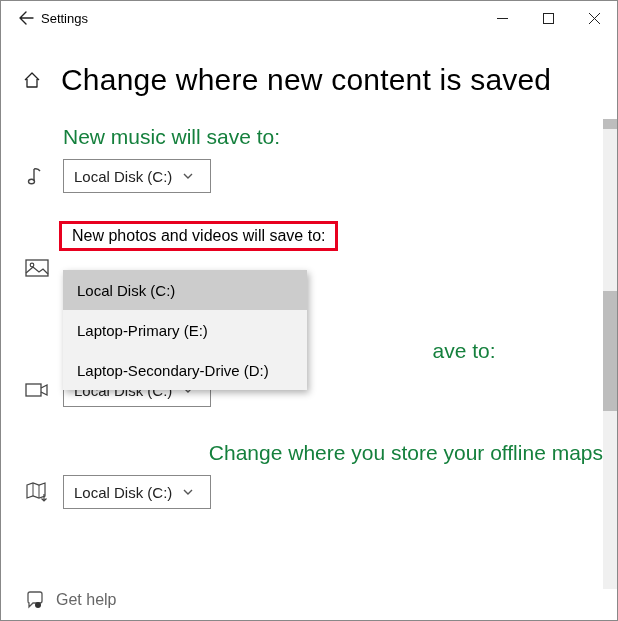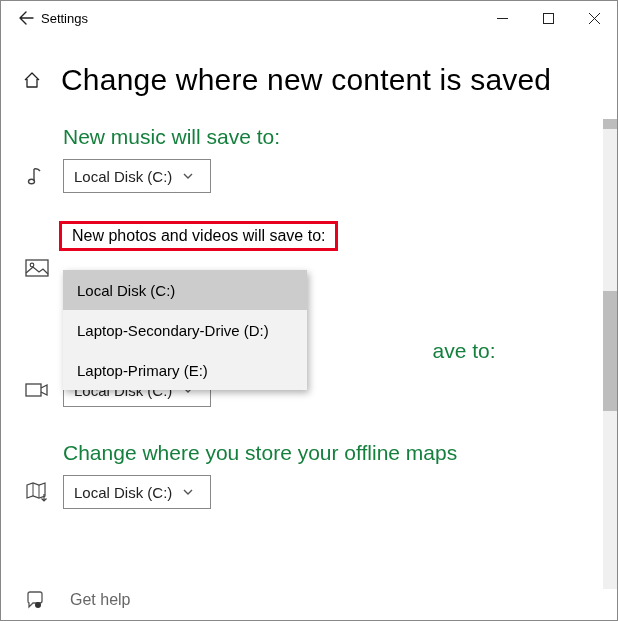--- a/index.html
+++ b/index.html
@@ -137,21 +137,21 @@
   }
   .help-row {
     position: absolute;
     left: 24px;
     bottom: 10px;
     display: flex;
     align-items: center;
     color: #666;
     font-size: 16px;
   }
-  .help-row .help-label { margin-left: 25px; text-align: center; }
+  .help-row .help-label { margin-left: 11px; text-align: center; }
   svg { display: block; }
 </style>
 </head>
 <body>
 
 <div class="titlebar">
   <div class="back">
     <svg width="16" height="16" viewBox="0 0 16 16">
       <path d="M8 2 L2 8 L8 14 M2 8 H15" stroke="#222" stroke-width="1.4" fill="none" stroke-linecap="round" stroke-linejoin="round"></path>
     </svg>
@@ -226,24 +226,24 @@
         </svg>
       </div>
     </div>
   </div>
 
   <div class="dropdown">
     <div class="dropdown-item selected">
       <span>Local Disk (C:)</span>
     </div>
     <div class="dropdown-item">
+      <span>Laptop-Primary (E:)</span>
+    </div>
+    <div class="dropdown-item">
       <span>Laptop-Secondary-Drive (D:)</span>
-    </div>
-    <div class="dropdown-item">
-      <span>Laptop-Primary (E:)</span>
     </div>
   </div>
 
   <div class="section" style="position:absolute; top:232px; left:24px; right:14px;">
     <div class="section-label" style="text-align:center; padding-left:300px;">
       <span>ave to:</span>
     </div>
     <div class="section-row">
       <div class="row-icon">
         <svg width="24" height="18" viewBox="0 0 24 18">
@@ -255,21 +255,21 @@
         <span>Local Disk (C:)</span>
         <span class="chev">
           <svg width="12" height="12" viewBox="0 0 12 12">
               <path d="M2 4 L6 8 L10 4" stroke="#555" stroke-width="1.4" fill="none"></path>
             </svg>
         </span>
       </div>
     </div>
   </div>
 
-  <div class="section" style="position:absolute; top:334px; left:24px; right:14px;">
+  <div class="section" style="position:absolute; top:334px; left:24px; right:14px;text-align:right;">
     <div class="section-label">Change where you store your offline maps</div>
     <div class="section-row">
       <div class="row-icon">
         <svg width="24" height="22" viewBox="0 0 24 22">
           <path d="M2 4 L8 2 L14 4 L20 2 V15 L14 17 L8 15 L2 17 Z" stroke="#444" stroke-width="1.2" fill="none"></path>
           <path d="M8 2 V15 M14 4 V17" stroke="#444" stroke-width="1" fill="none"></path>
           <path d="M19 13 V20 M16.5 17.5 L19 20 L21.5 17.5" stroke="#444" stroke-width="1.2" fill="none"></path>
         </svg>
       </div>
       <div class="combo">

